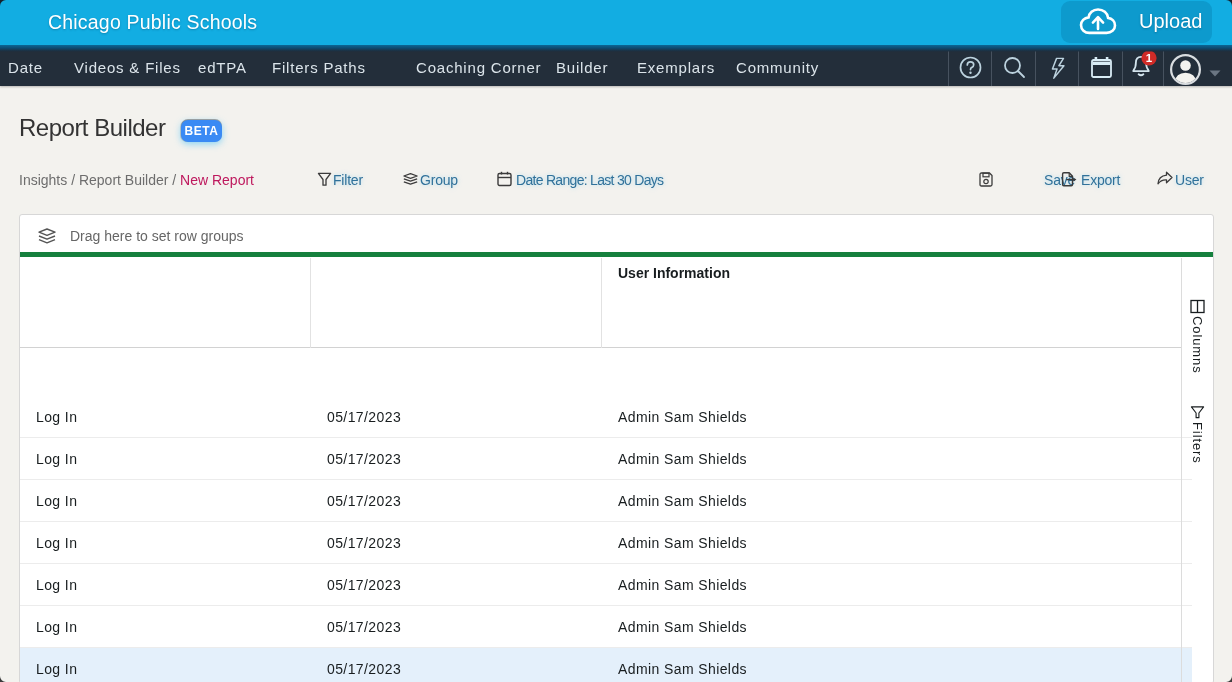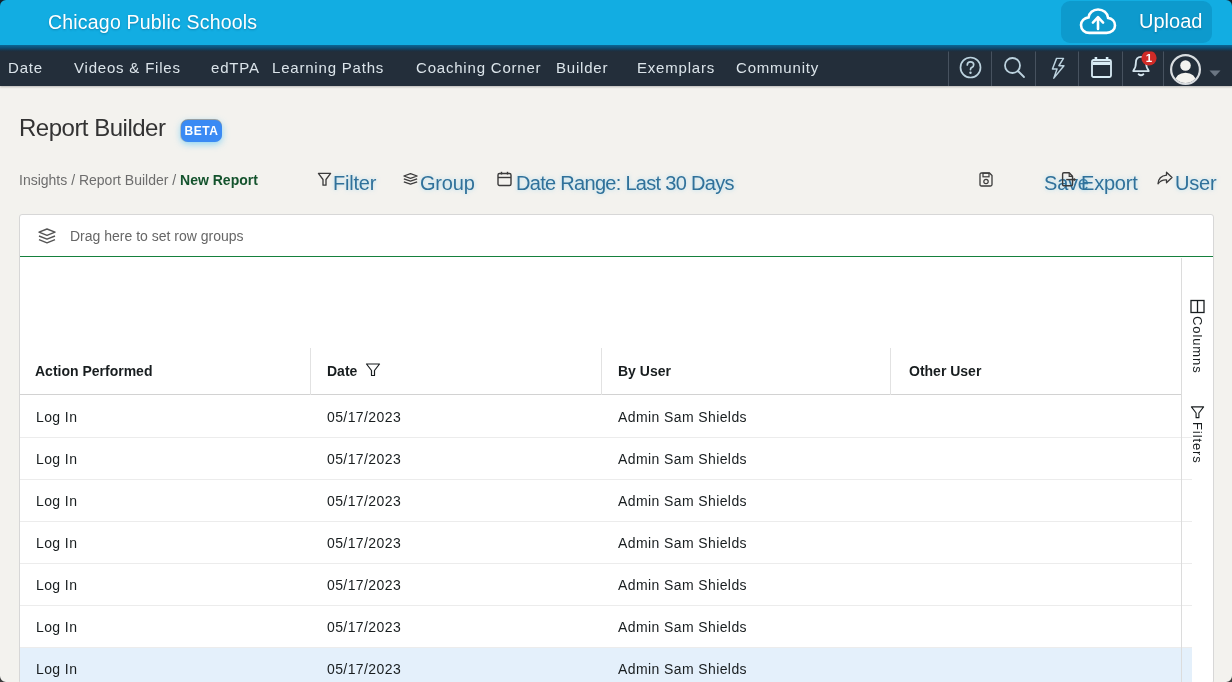--- a/index.html
+++ b/index.html
@@ -20,26 +20,26 @@
 .icell { position:absolute; top:0; height:37px; border-left:1px solid #47525f; }
 .icell svg { position:absolute; }
 
 
 .h1 { position:absolute; left:19px; top:114px; font-size:24px; font-weight:normal; color:#333; letter-spacing:-0.5px; }
 .beta { position:absolute; left:181px; top:120px; width:41px; height:22px; background:#3a8af4; border-radius:7px; box-shadow:0 -1px 0 rgba(100,100,100,.55), -1px 0 0 rgba(120,120,120,.35), 0 2px 7px rgba(100,200,245,.75); color:#fff; font-size:12px; font-weight:bold; letter-spacing:0.5px; text-align:center; line-height:22px; }
 
 
 .tb { position:absolute; top:172px; font-size:14px; white-space:nowrap; }
 .crumb { left:19px; color:#6d6d6d; }
-.crumb b { color:#14532d; font-weight:bold; }
-.bluelink { color:#30719a; text-shadow:0 0 4px rgba(130,205,240,.6); font-size:20px; letter-spacing:-0.2px; }
+.crumb b { color:#be185d; font-weight:normal; }
+.bluelink { color:#30719a; text-shadow:0 0 4px rgba(130,205,240,.6); font-size:14px; letter-spacing:-0.2px; }
 
 
 .grid { position:absolute; left:19px; top:214px; width:1195px; height:470px; background:#fff; border:1px solid #d7d7d7; border-radius:3px; }
-.dragrow { position:absolute; left:0; top:0; width:1193px; height:42px; border-bottom:1px solid #15803d; }
+.dragrow { position:absolute; left:0; top:0; width:1193px; height:42px; border-bottom:5px solid #15803d; }
 .dragrow .txt { position:absolute; left:50px; top:13px; font-size:14px; color:#666; }
 .grouprow { position:absolute; left:0; top:43px; width:1162px; height:90px; border-bottom:1px solid #d2d2d2; }
 .hdrrow { position:absolute; left:0; top:133px; width:1162px; height:47px; border-bottom:1px solid #d2d2d2; }
 .vline { position:absolute; top:0; width:1px; background:#e2e2e2; }
 .hcell { position:absolute; font-size:14px; font-weight:bold; color:#181d1f; }
 .rows { position:absolute; left:0; top:181px; width:1162px; }
 .row { position:relative; width:1172px; height:42px; border-bottom:1px solid #ececec; font-size:14px; color:#181d1f; }
 .row.sel { background:#e4f0fb; border-bottom:none; height:43px; }
 .cell { position:absolute; top:13px; white-space:nowrap; letter-spacing:0.4px; }
 .sidebar { position:absolute; left:1161px; top:43px; width:31px; height:426px; border-left:1px solid #dcdcdc; }
@@ -58,22 +58,22 @@
       <path d="M21 24 L21 12.5 M15.9 17.6 L21 12.2 L26.1 17.6" fill="none" stroke="#ffffff" stroke-width="2.6" stroke-linecap="round" stroke-linejoin="round"></path>
     </svg>
     <span>Upload</span>
   </div>
 </div>
 
 <div class="navband"></div>
 <div class="nav" id="nav">
   <a style="left:8px">Date</a>
   <a style="left:74px">Videos &amp; Files</a>
-  <a style="left:211px">edTPA</a>
-  <a style="left:272px">Learning Paths</a>
+  <a style="left:198px">edTPA</a>
+  <a style="left:272px">Filters Paths</a>
   <a style="left:416px">Coaching Corner</a>
   <a style="left:556px">Builder</a>
   <a style="left:637px">Exemplars</a>
   <a style="left:736px">Community</a>
   <div class="icell" style="left:948px;width:43px">
     <svg style="left:10px;top:7px" width="23" height="23" viewBox="0 0 23 23">
       <circle cx="11.5" cy="11.5" r="10" fill="none" stroke="#bcd2de" stroke-width="1.7"></circle>
       <path d="M8.3 9 Q8.3 5.8 11.5 5.8 Q14.7 5.8 14.7 8.7 Q14.7 10.8 12.6 11.6 Q11.5 12.1 11.5 13.6" fill="none" stroke="#bcd2de" stroke-width="1.7" stroke-linecap="round"></path>
       <circle cx="11.5" cy="16.8" r="1.2" fill="#bcd2de"></circle>
     </svg>
@@ -173,31 +173,24 @@
 
 <div class="grid">
   <div class="dragrow">
     <svg style="position:absolute;left:18px;top:13px" width="18" height="16" viewBox="0 0 18 16">
       <path d="M9 1 L17 4.2 L9 7.4 L1 4.2 Z" fill="none" stroke="#555" stroke-width="1.4" stroke-linejoin="round"></path>
       <path d="M1 8 L9 11.2 L17 8" fill="none" stroke="#555" stroke-width="1.4" stroke-linejoin="round"></path>
       <path d="M1 11.6 L9 14.8 L17 11.6" fill="none" stroke="#555" stroke-width="1.4" stroke-linejoin="round"></path>
     </svg>
     <div class="txt">Drag here to set row groups</div>
   </div>
-  <div class="hdrrow">
-    <div class="vline" style="left:290px;height:47px"></div>
-    <div class="vline" style="left:581px;height:47px"></div>
-    <div class="vline" style="left:870px;height:47px"></div>
-    <div class="hcell" style="left:15px;top:15px">Action Performed</div>
-    <div class="hcell" style="left:307px;top:15px">Date</div>
-    <svg style="position:absolute;left:345px;top:14px" width="16" height="16" viewBox="0 0 16 16">
-      <path d="M1.5 2 L14.5 2 L9.5 8.5 L9.5 13.5 L6.5 13.5 L6.5 8.5 Z" fill="none" stroke="#181d1f" stroke-width="1.2" stroke-linejoin="round"></path>
-    </svg>
-    <div class="hcell" style="left:598px;top:15px">By User</div>
-    <div class="hcell" style="left:889px;top:15px">Other User</div>
+  <div class="grouprow">
+    <div class="vline" style="left:290px;height:90px"></div>
+    <div class="vline" style="left:581px;height:90px"></div>
+    <div class="hcell" style="left:598px;top:7px">User Information</div>
   </div>
   <div class="rows" id="rows">
     <div class="row">
         <span class="cell" style="left:16px">Log In</span>
         <span class="cell" style="left:307px">05/17/2023</span>
         <span class="cell" style="left:598px">Admin Sam Shields</span>
       </div>
     <div class="row">
         <span class="cell" style="left:16px">Log In</span>
         <span class="cell" style="left:307px">05/17/2023</span>

